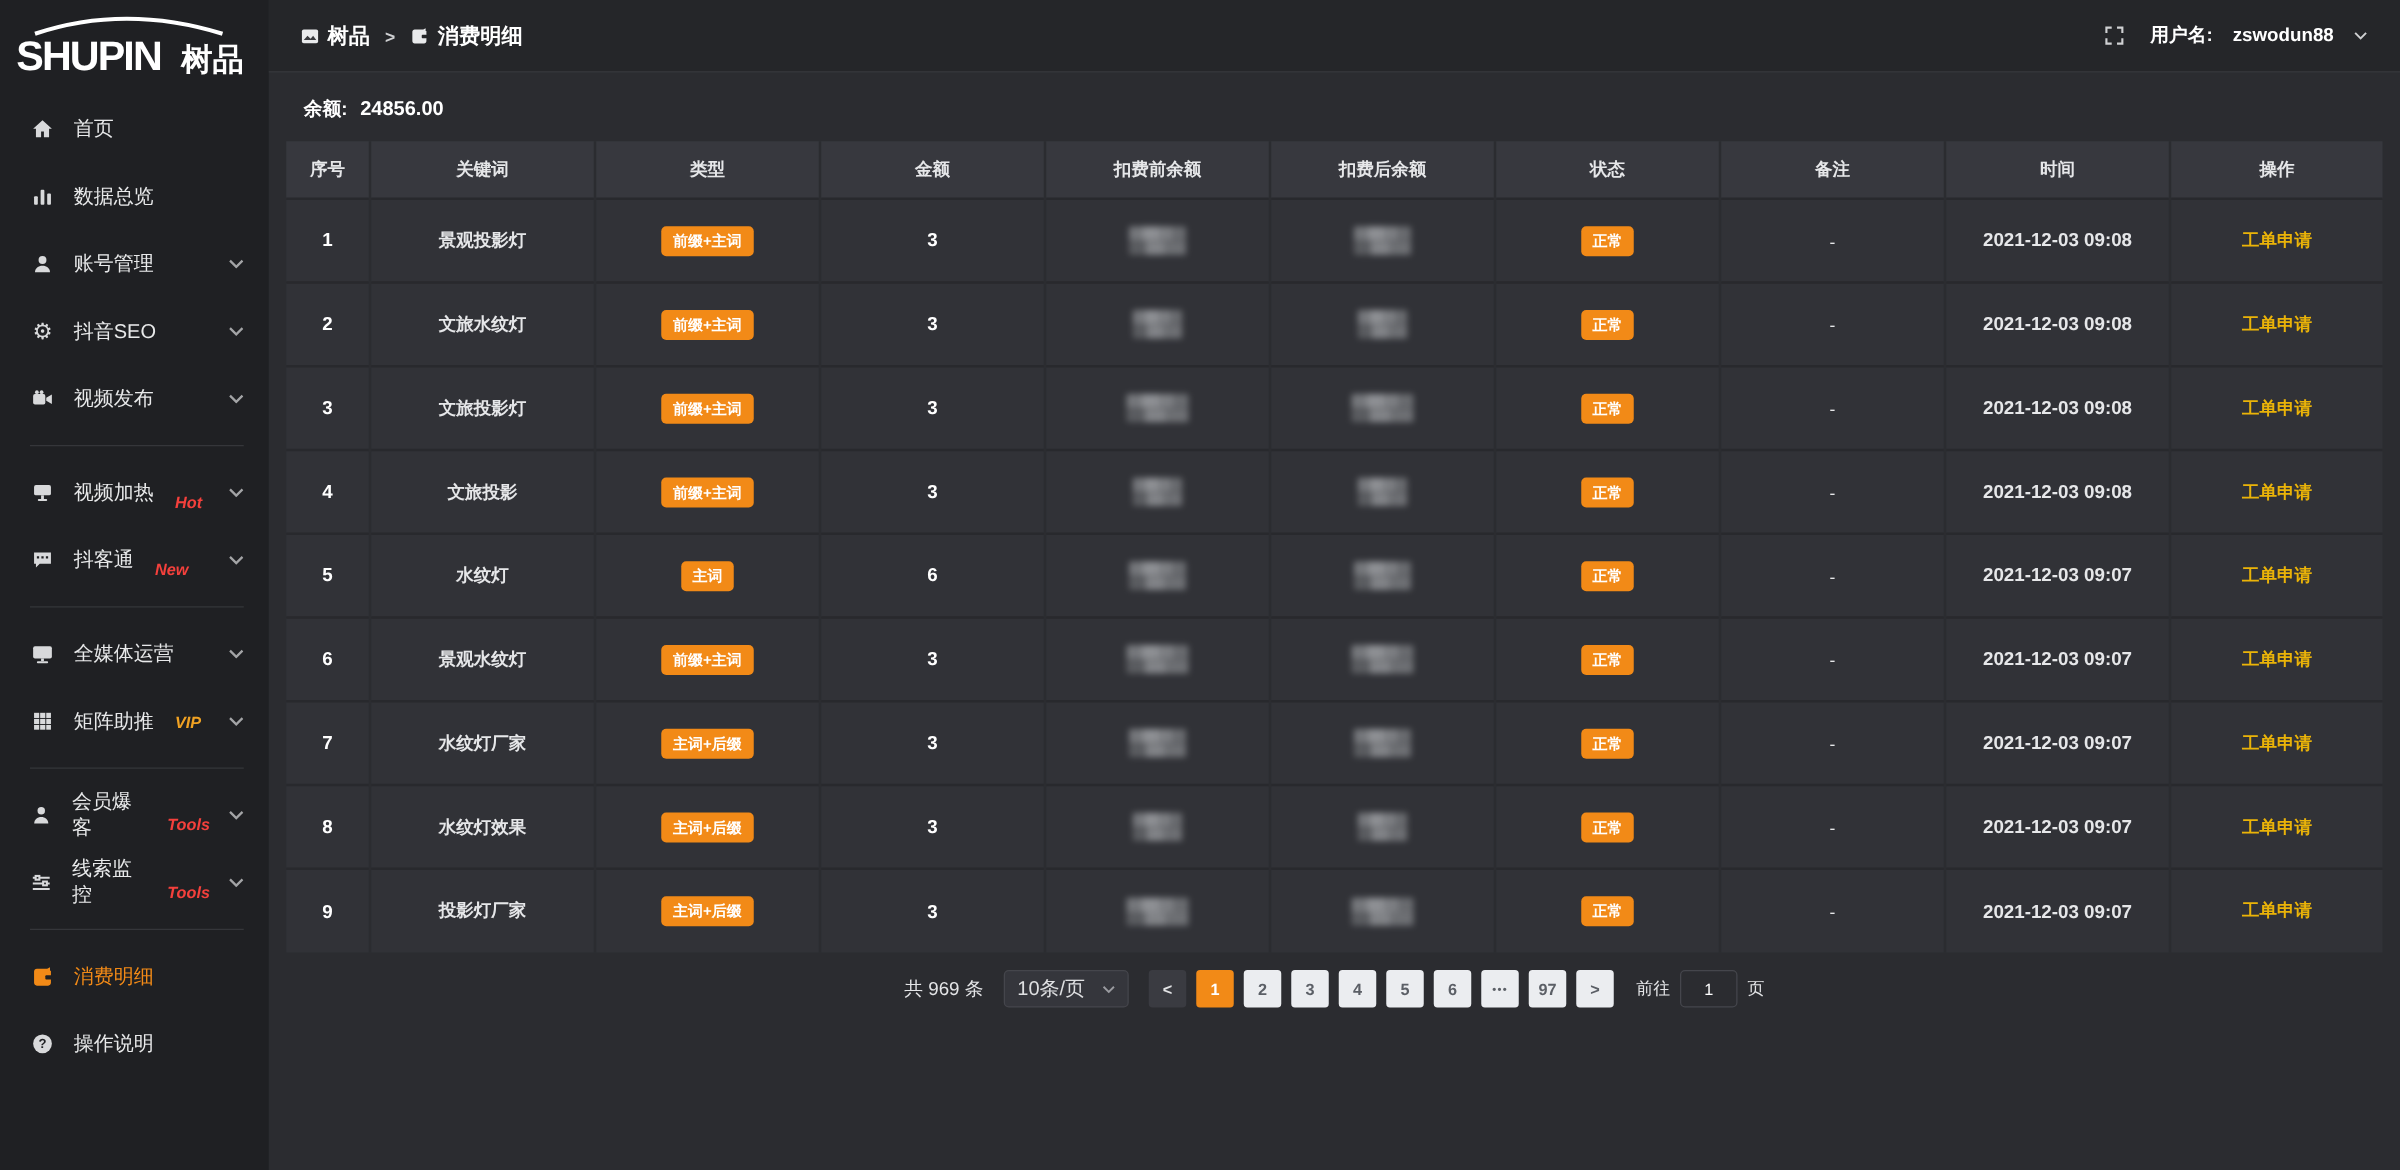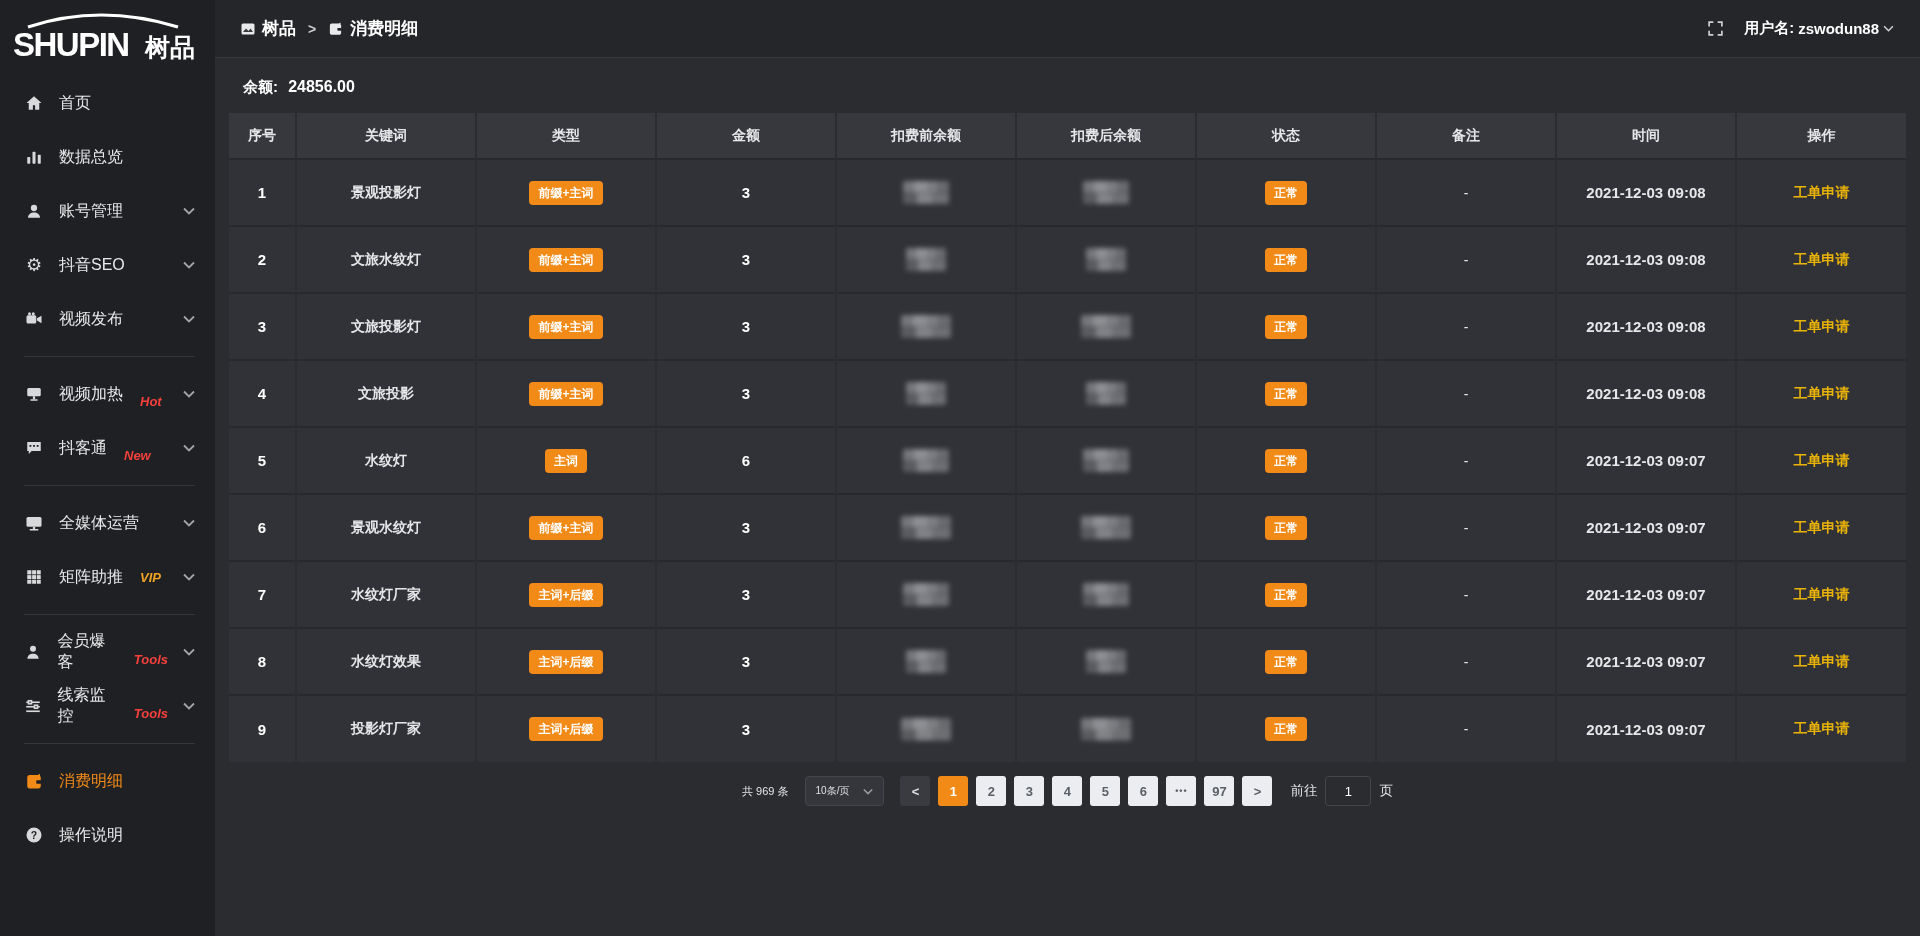--- a/index.html
+++ b/index.html
@@ -28,21 +28,21 @@
 
   
   .main { flex:1; display:flex; flex-direction:column; height:936px; }
   .topbar { height:58px; flex-shrink:0; background:#252629; border-bottom:1px solid #393a3e;
     display:flex; align-items:center; padding:0 26px 0 26px; }
   .crumbs { display:flex; align-items:center; gap:12px; font-size:17px; font-weight:bold; color:#fff; }
   .crumb { display:flex; align-items:center; gap:7px; cursor:pointer; }
   .crumb-sep { font-size:14px; color:#cfd0d2; font-weight:bold; }
   .topbar-right { margin-left:auto; display:flex; align-items:center; gap:20px; }
   .fullscreen-btn { cursor:pointer; display:flex; }
-  .user-box { display:flex; align-items:center; gap:4px; font-size:15px; font-weight:bold; color:#fff; cursor:pointer; }
+  .user-box { display:flex; align-items:center; gap:16px; font-size:15px; font-weight:bold; color:#fff; cursor:pointer; }
 
   .content { flex:1; padding:0 14px; display:flex; flex-direction:column; }
   .balance { margin:20px 0 16px 14px; font-size:15px; font-weight:bold; color:#fff; }
   .balance .balance-value { font-size:16px; margin-left:6px; }
 
   
   table { width:100%; border-collapse:collapse; table-layout:fixed; }
   thead th { background:#37383e; height:46px; font-size:14px; font-weight:bold;
     color:#e6e7e9; border-right:2px solid #2b2c30; }
   thead th:last-child { border-right:none; }
@@ -61,24 +61,24 @@
       linear-gradient(90deg,#5f6165 0 30%,#8a8c90 30% 62%,#74767a 62% 100%);
     background-size:100% 50%,100% 50%;
     background-position:top,bottom; background-repeat:no-repeat;
     filter: blur(2.5px); }
   tr:nth-child(even) .blur-box { width:40px; }
   tr:nth-child(3n) .blur-box { width:50px; }
 
   
   .pager { margin-top:14px; display:flex; align-items:center; justify-content:center; gap:8px;
     font-size:14px; color:#e4e5e7; }
-  .pager-total { margin-right:8px; font-size:11px; }
+  .pager-total { margin-right:8px; font-size:15px; }
   .page-size-select { background:#35363c; border:1px solid #45464c; border-radius:4px;
     height:30px; padding:0 10px; display:flex; align-items:center; gap:14px;
-    font-size:10px; color:#dfe0e2; cursor:pointer; margin-right:8px; }
+    font-size:16px; color:#dfe0e2; cursor:pointer; margin-right:8px; }
   .page-btn { min-width:30px; height:30px; padding:0 5px; border-radius:3px;
     background:#ebedf0; color:#5b5f66; display:flex; align-items:center; justify-content:center;
     font-weight:bold; font-size:13px; cursor:pointer; }
   .page-btn.dark { background:#3a3b41; color:#e2e3e5; }
   .page-btn.active { background:#f28a17; color:#fff; }
   .goto { display:flex; align-items:center; gap:8px; margin-left:10px; font-size:13.5px; }
   .goto-input { width:46px; height:30px; background:#2b2c30; border:1px solid #45464c;
     border-radius:4px; color:#fff; text-align:center; font-size:13px;
     font-family:"Liberation Sans","DejaVu Sans",sans-serif; }
 

